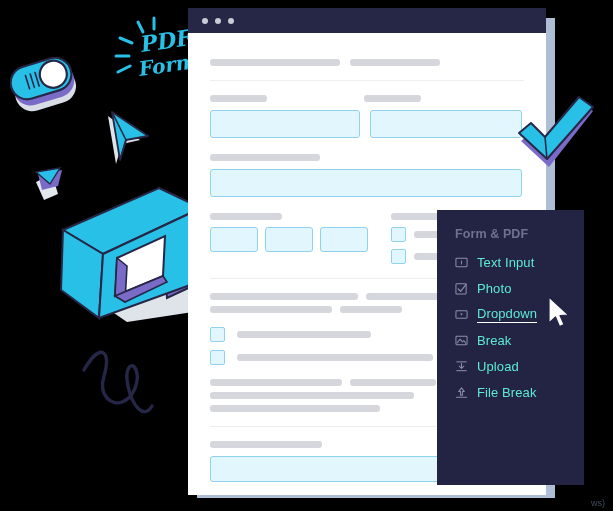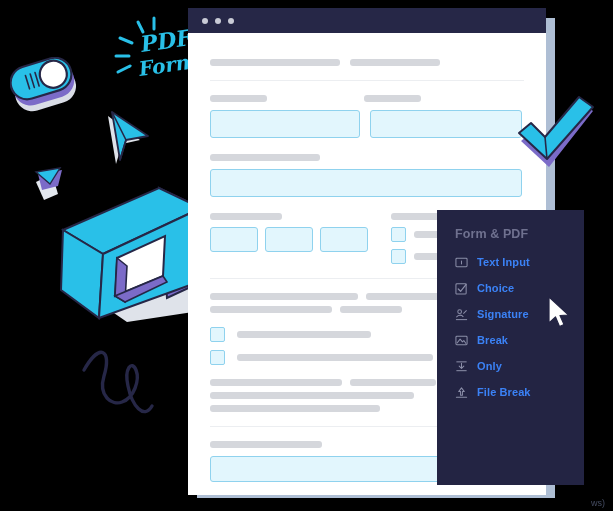--- a/index.html
+++ b/index.html
@@ -39,21 +39,21 @@
   .cbox{width:15px;height:15px;background:#e2f6fd;border:1px solid #8fd2ee;border-radius:2px;box-sizing:border-box;flex:0 0 auto;}
 
   .lines{display:flex;flex-direction:column;gap:6px;}
 
   
   #menu{position:absolute;left:437px;top:210px;width:147px;height:275px;background:#232443;
         box-sizing:border-box;padding:17px 0 0 0;}
   .m-head{color:#6f718f;font-size:12.5px;font-weight:bold;padding:0 0 8px 18px;letter-spacing:.1px;}
   .m-head.second{padding-top:9px;}
   .m-item{display:flex;align-items:center;gap:9px;padding:3px 0 3px 18px;height:20px;}
-  .m-label{color:#3b82f6;font-size:11px;font-weight:bold;letter-spacing:.1px;}
+  .m-label{color:#5eead4;font-size:13px;font-weight:normal;letter-spacing:.1px;}
   .m-item.active .m-label{border-bottom:1.5px solid #fff;padding-bottom:1px;}
   .m-ico{width:13px;height:13px;flex:0 0 auto;display:block;}
   #cursor{position:absolute;left:546px;top:296px;width:26px;height:33px;}
   #wm{position:absolute;right:8px;bottom:3px;color:#5b6480;font-size:9px;opacity:.75;}
 </style>
 </head>
 <body>
 
 <div id="stage">
 
@@ -212,50 +212,48 @@
         <path d="M7 5 v4" stroke="#8b8ea8" stroke-width="1.1"></path>
       </svg>
       <span class="m-label">Text Input</span>
     </div>
 
     <div class="m-item">
       <svg class="m-ico" viewBox="0 0 14 14">
         <rect x="1" y="2" width="11" height="11" rx="1" fill="none" stroke="#8b8ea8" stroke-width="1.1"></rect>
         <path d="M3.5 7.5 L6 10 L12 2.5" fill="none" stroke="#8b8ea8" stroke-width="1.3" stroke-linecap="round" stroke-linejoin="round"></path>
       </svg>
-      <span class="m-label">Choice</span>
-    </div>
-
-
-    <div class="m-item">
-      <svg class="m-ico" viewBox="0 0 14 14">
-        <circle cx="5" cy="4" r="2" fill="none" stroke="#8b8ea8" stroke-width="1.1"></circle>
-        <path d="M1.5 10 C3 7 7 7 9 9.5" fill="none" stroke="#8b8ea8" stroke-width="1.1"></path>
-        <path d="M1 12.5 h12" stroke="#8b8ea8" stroke-width="1.1"></path>
-        <path d="M9 6 l3.5 -3.5" stroke="#8b8ea8" stroke-width="1.1"></path>
-      </svg>
-      <span class="m-label">Signature</span>
-    </div>
+      <span class="m-label">Photo</span>
+    </div>
+
+    <div class="m-item active">
+      <svg class="m-ico" viewBox="0 0 14 14">
+        <rect x="1" y="3" width="12" height="8" rx="1" fill="none" stroke="#8b8ea8" stroke-width="1.1"></rect>
+        <path d="M5.5 6 L7 8 L8.5 6 Z" fill="#8b8ea8"></path>
+      </svg>
+      <span class="m-label">Dropdown</span>
+    </div>
+
 
     <div class="m-item">
       <svg class="m-ico" viewBox="0 0 14 14">
         <rect x="1" y="2.5" width="12" height="9" rx="1" fill="none" stroke="#8b8ea8" stroke-width="1.1"></rect>
         <path d="M2 10 L5.5 5.5 L8 8.5 L9.5 7 L12 10.5" fill="none" stroke="#8b8ea8" stroke-width="1.1" stroke-linejoin="round"></path>
       </svg>
       <span class="m-label">Break</span>
     </div>
 
 
     <div class="m-item">
       <svg class="m-ico" viewBox="0 0 14 14">
         <path d="M1.5 2 h11" stroke="#8b8ea8" stroke-width="1.1"></path>
         <path d="M7 3.5 v5 M4.5 6.5 L7 9 L9.5 6.5" fill="none" stroke="#8b8ea8" stroke-width="1.1" stroke-linecap="round" stroke-linejoin="round"></path>
         <path d="M1.5 11.5 h11" stroke="#8b8ea8" stroke-width="1.1"></path>
       </svg>
-      <span class="m-label">Only</span>
+      <span class="m-label">Upload</span>
     </div>
 
 
 
     <div class="m-item">
       <svg class="m-ico" viewBox="0 0 14 14">
         <path d="M7 2 L4 6 h2 v4 h2 V6 h2 Z" fill="none" stroke="#8b8ea8" stroke-width="1.1" stroke-linejoin="round"></path>
         <path d="M1.5 12 h11" stroke="#8b8ea8" stroke-width="1.1" stroke-linecap="round"></path>
       </svg>
       <span class="m-label">File Break</span>

